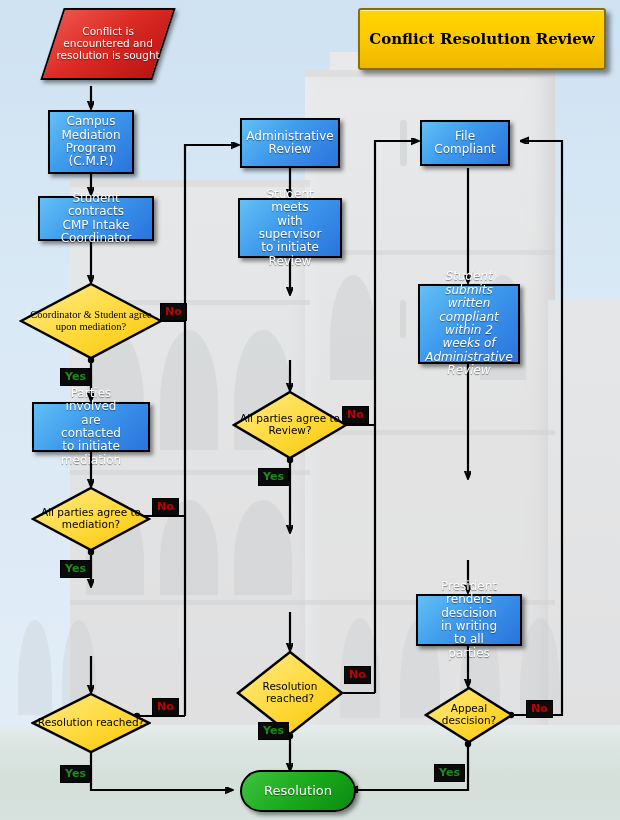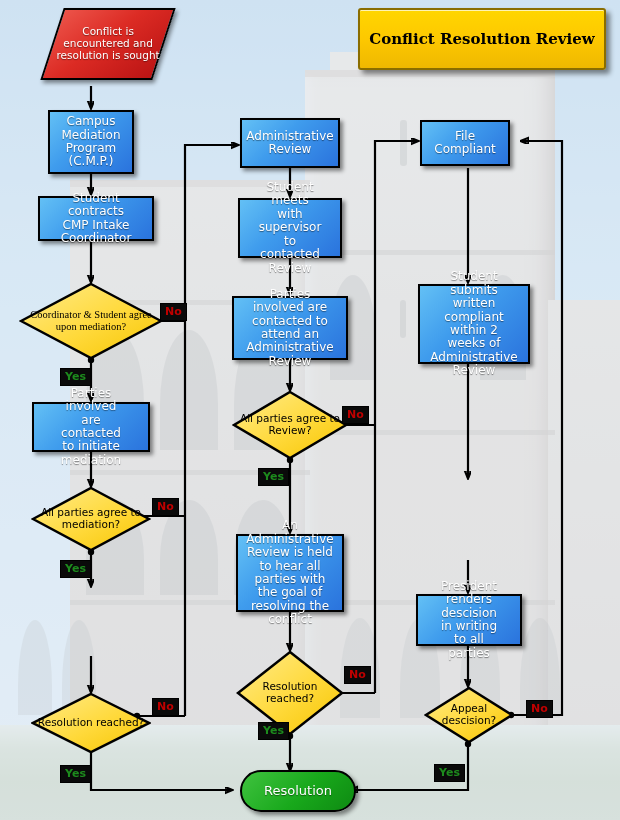--- a/index.html
+++ b/index.html
@@ -245,50 +245,44 @@
       <polygon points="60,2 118,31 60,60 2,31" fill="url(#dg1)" stroke="#000" stroke-width="2.5"></polygon>
     </svg>
     <span class="dtxt">Resolution reached?</span>
   </div>
 
   <div class="node proc" style="left:240px;top:118px;width:100px;height:50px;">
     <span>Administrative Review</span>
   </div>
 
   <div class="node proc" style="left:238px;top:198px;width:104px;height:60px;">
-    <span>Student meets with supervisor to contacted Review</span>
-  </div>
-
-  <div class="node proc" style="left:232px;top:296px;width:116px;height:64px;">
-    <span>Parties involved are contacted to attend an Administrative Review</span>
-  </div>
+    <span>Student meets with supervisor to initiate Review</span>
+  </div>
+
 
   <div class="node dec" style="left:232px;top:390px;width:116px;height:70px;">
     <svg class="dshape" viewBox="0 0 116 70" preserveAspectRatio="none">
       <polygon points="58,2 114,35 58,68 2,35" fill="url(#dg1)" stroke="#000" stroke-width="2.5"></polygon>
     </svg>
     <span class="dtxt">All parties agree to Review?</span>
   </div>
 
-  <div class="node proc" style="left:236px;top:534px;width:108px;height:78px;">
-    <span>An Administrative Review is held to hear all parties with the goal of resolving the conflict</span>
-  </div>
 
   <div class="node dec" style="left:236px;top:650px;width:108px;height:86px;">
     <svg class="dshape" viewBox="0 0 108 86" preserveAspectRatio="none">
       <polygon points="54,2 106,43 54,84 2,43" fill="url(#dg1)" stroke="#000" stroke-width="2.5"></polygon>
     </svg>
     <span class="dtxt">Resolution reached?</span>
   </div>
 
   <div class="node proc" style="left:420px;top:120px;width:90px;height:46px;">
     <span>File Compliant</span>
   </div>
 
-  <div class="node proc" style="left:418px;top:284px;width:112px;height:80px;">
+  <div class="node proc" style="left:418px;top:284px;width:102px;height:80px;font-style:italic;">
     <span>Student submits written compliant within 2 weeks of Administrative Review</span>
   </div>
 
 
   <div class="node proc" style="left:416px;top:594px;width:106px;height:52px;">
     <span>President renders descision in writing to all parties</span>
   </div>
 
   <div class="node dec" style="left:424px;top:686px;width:90px;height:58px;">
     <svg class="dshape" viewBox="0 0 90 58" preserveAspectRatio="none">

